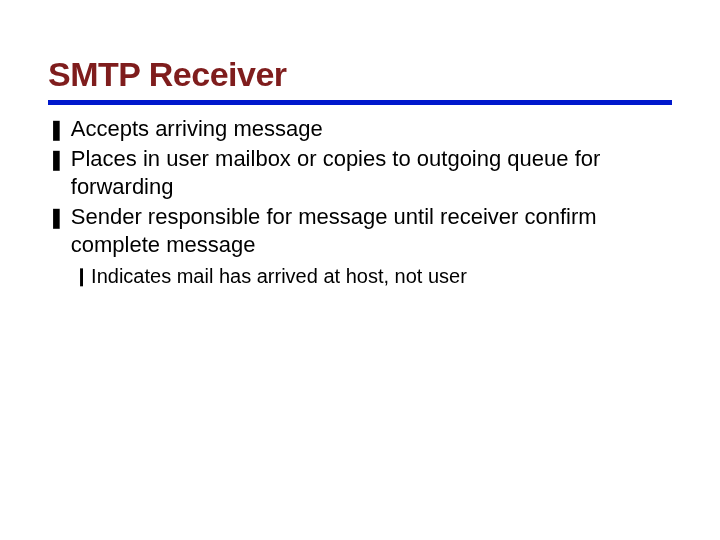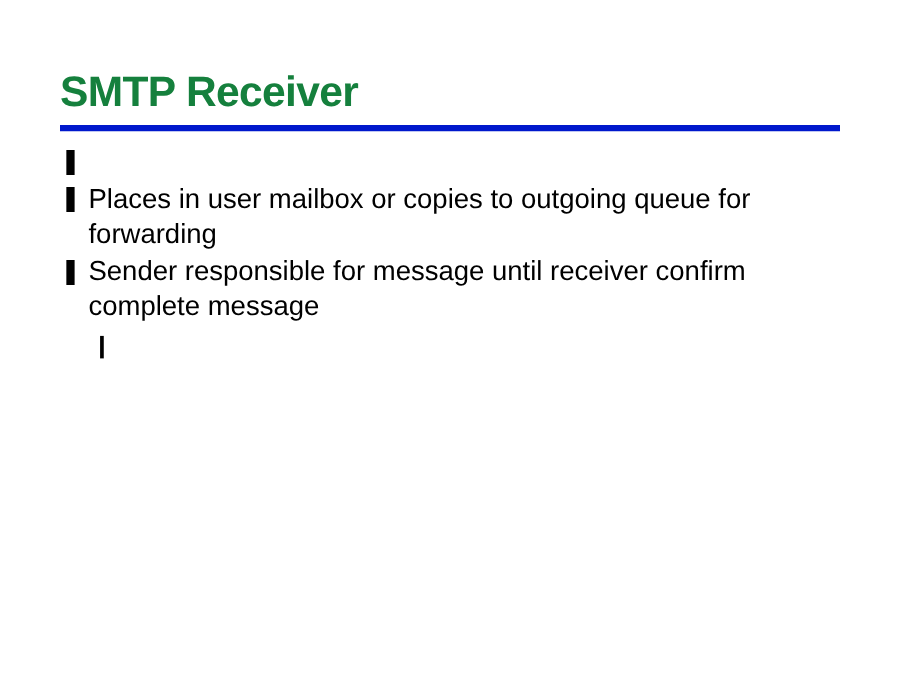--- a/index.html
+++ b/index.html
@@ -11,21 +11,21 @@
       width: 720px;
       height: 540px;
       background: #ffffff;
       font-family: Verdana, Geneva, sans-serif;
       padding: 55px 48px 0 48px;
     }
     .title {
       font-family: Arial, Helvetica, sans-serif;
       font-weight: 900;
       font-size: 34px;
-      color: #15803d;
+      color: #7f1d1d;
       letter-spacing: -0.5px;
       margin-bottom: 6px;
     }
     .divider {
       border: none;
       border-top: 5px solid #0018cc;
       margin-bottom: 10px;
     }
     .content {
       color: #000000;
@@ -67,29 +67,31 @@
 </head>
 <body>
 
 <h1 class="title">SMTP Receiver</h1>
 <hr class="divider">
 
 <div class="content">
 
   <div class="bullet-item">
     <span class="bullet-marker">❚</span>
+    <span class="bullet-text">Accepts arriving message</span>
   </div>
 
   <div class="bullet-item">
     <span class="bullet-marker">❚</span>
     <span class="bullet-text">Places in user mailbox or copies to outgoing queue for forwarding</span>
   </div>
 
   <div class="bullet-item">
     <span class="bullet-marker">❚</span>
     <span class="bullet-text">Sender responsible for message until receiver confirm complete message</span>
   </div>
 
   <div class="sub-bullet-item">
     <span class="sub-bullet-marker">❙</span>
+    <span class="sub-bullet-text">Indicates mail has arrived at host, not user</span>
   </div>
 
 </div>
 
 </body></html>

